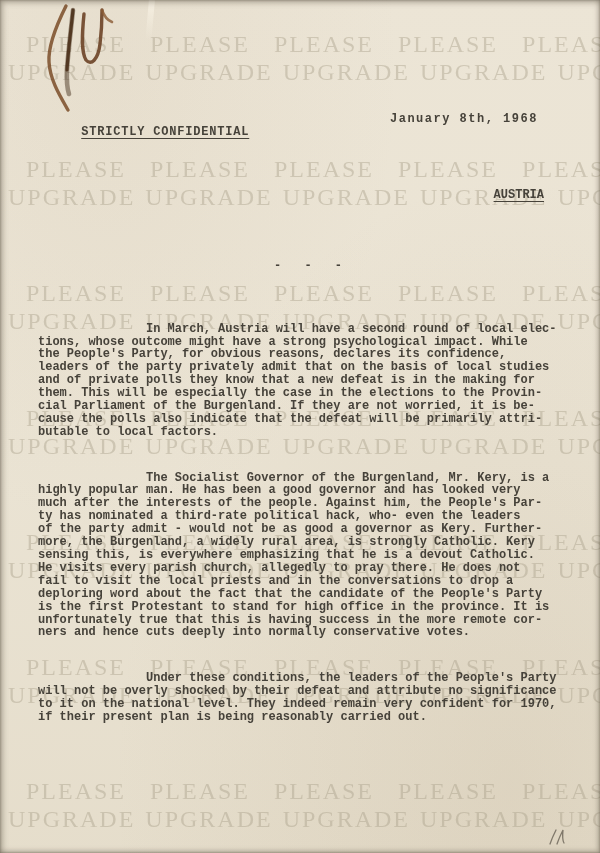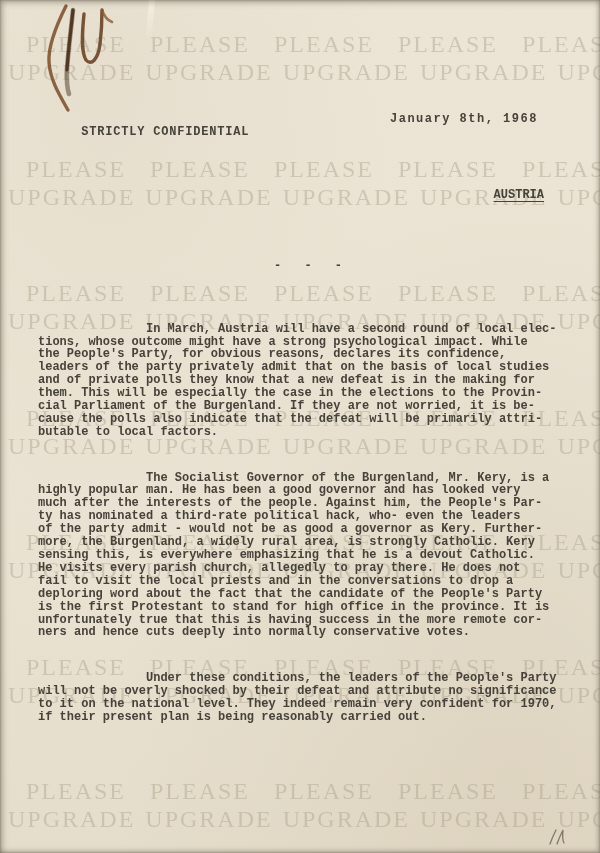--- a/index.html
+++ b/index.html
@@ -25,21 +25,21 @@
   }
   .wm-p{left:26px;word-spacing:16px;}
   .wm-u{left:8px;word-spacing:2px;}
   
   .content{
     position:absolute;z-index:3;left:38px;top:74px;right:30px;
     font-size:12px;line-height:12.9px;font-weight:700;
     white-space:pre;
   }
   .headrow{position:relative;height:13px;}
-  .classif{letter-spacing:0.8px;text-underline-offset:2.5px;text-decoration-thickness:1px;text-align:right;}
+  .classif{letter-spacing:0.8px;text-decoration:underline;text-underline-offset:2.5px;text-decoration-thickness:1px;text-align:right;}
   .date{position:absolute;left:352px;top:0;letter-spacing:1.5px;}
   .doc-title{margin-top:25px;text-align:right;position:relative;left:-26px;}
   .u{text-decoration:underline;text-underline-offset:2.5px;text-decoration-thickness:1px;}
   .summary{margin-top:21px;}
   .sline1{padding-left:108px;}
   .separator{margin:6px 0 4px;text-align:center;letter-spacing:8px;padding-left:16px;}
   .para{margin-top:7px;}
   
   .scribble{position:absolute;left:20px;top:0;z-index:4;}
   .corner-mark{position:absolute;left:546px;top:824px;z-index:4;}

